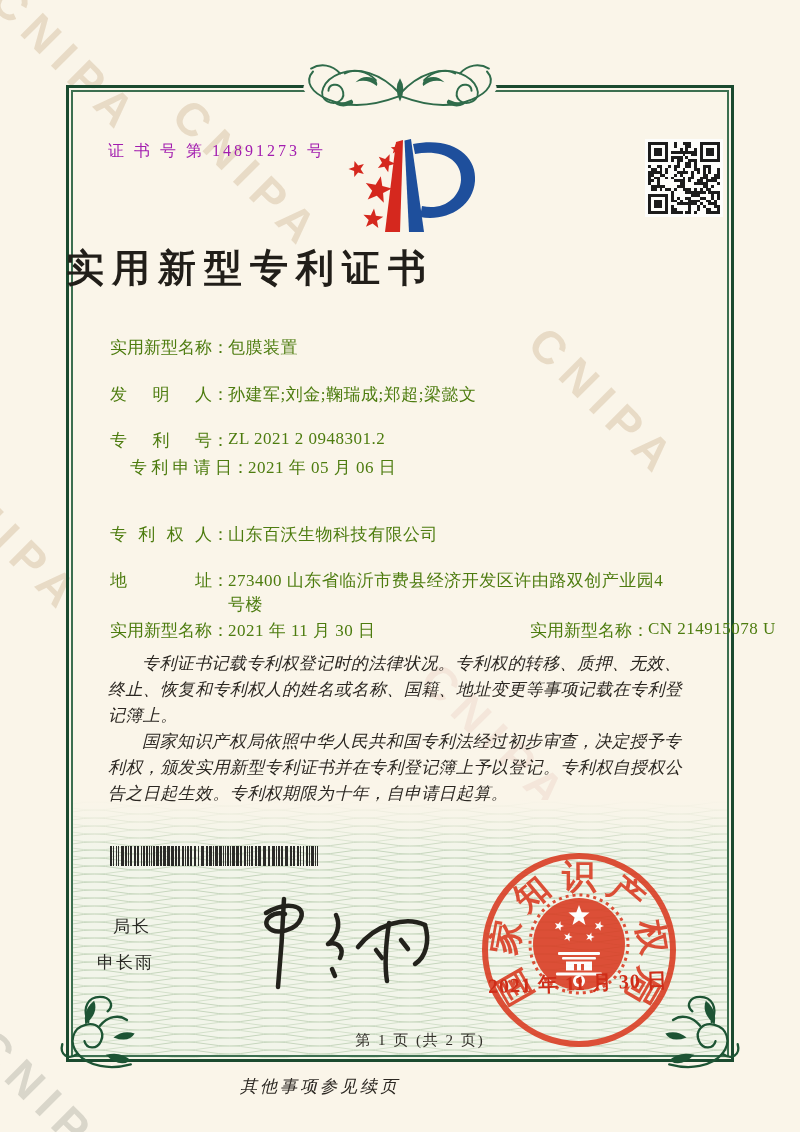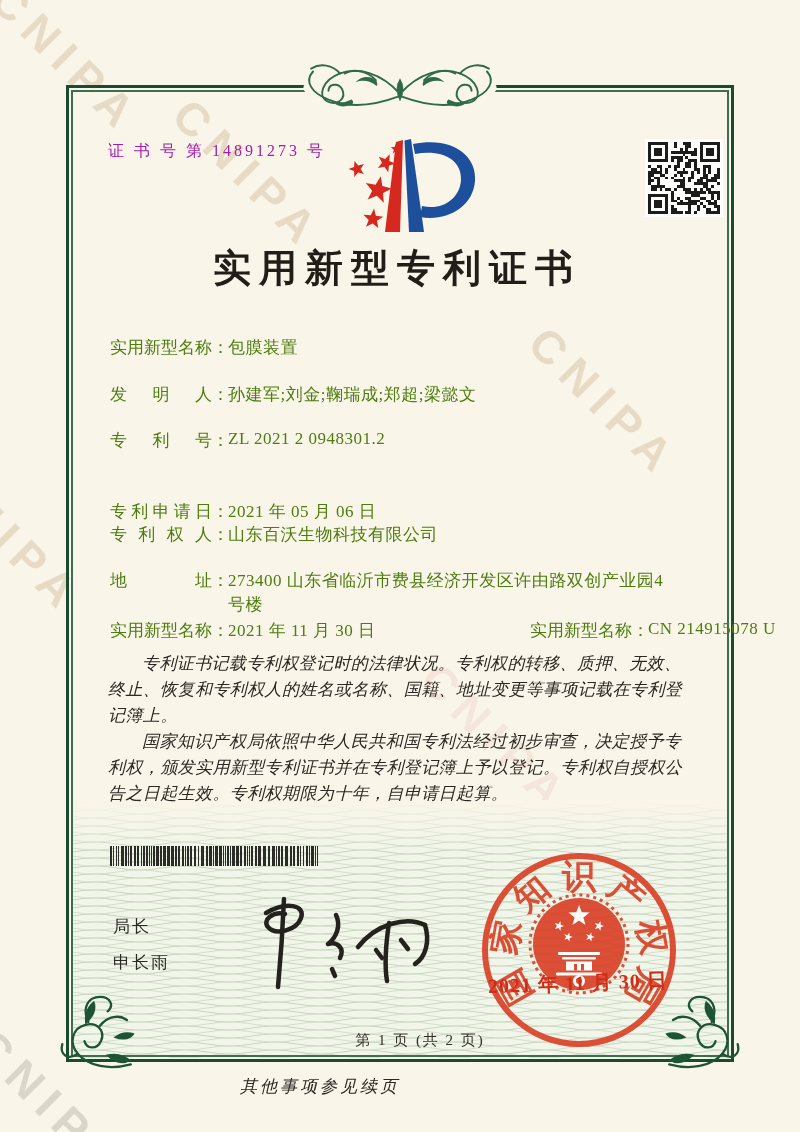--- a/index.html
+++ b/index.html
@@ -11,40 +11,40 @@
       transform:rotate(45deg);transform-origin:0 0;white-space:nowrap;pointer-events:none;}
   .wm.gray{color:rgba(142,142,132,.30);}
   .wm.faint{color:rgba(214,162,150,.17);}
   
   .frame-outer{position:absolute;left:66px;top:85px;width:662px;height:971px;border:3px solid #1a4a2f;}
   .frame-inner{position:absolute;left:2px;top:2px;right:2px;bottom:2px;border:2px solid #3c6f50;}
   
   .cert-no{position:absolute;left:108px;top:141px;font-size:16px;letter-spacing:3px;color:#a21caf;}
   .qr{position:absolute;left:645px;top:139px;width:78px;height:78px;background:#fdfdfb;padding:3px;box-sizing:border-box;}
   .logo{position:absolute;left:333px;top:128px;width:180px;height:112px;}
-  .title{position:absolute;left:66px;top:243px;width:662px;text-align:center;
+  .title{position:absolute;left:66px;top:243px;width:662px;text-align:left;
          font-size:38px;font-weight:bold;letter-spacing:8px;color:#211e19;}
   
   .row{position:absolute;left:110px;font-size:17px;color:#4d7c0f;white-space:nowrap;}
   .f-label{display:inline-block;width:102px;text-align:justify;text-align-last:justify;vertical-align:top;}
   .f-colon{display:inline-block;width:16px;vertical-align:top;}
   .f-value{display:inline-block;vertical-align:top;letter-spacing:.5px;}
   .row.addr .f-value{white-space:normal;width:436px;line-height:24px;}
   .row.addr{white-space:normal;}
   .pair2{position:absolute;left:420px;top:0;}
   
   .body-text{position:absolute;left:108px;top:651px;width:586px;font-size:17px;line-height:26px;
              color:#2b2722;font-style:italic;}
   .body-text p{margin:0;text-indent:2em;letter-spacing:.4px;}
   
   .waves{position:absolute;left:72px;top:800px;width:656px;height:258px;}
   .barcode{position:absolute;left:110px;top:846px;width:212px;height:20px;}
   .officer-title{position:absolute;left:113px;top:915px;font-family:"Liberation Sans","DejaVu Sans",sans-serif;
                  font-size:17px;color:#2b2b26;letter-spacing:2px;}
-  .officer-name{position:absolute;left:113px;top:951px;font-family:"Liberation Sans","DejaVu Sans",sans-serif;
+  .officer-name{position:absolute;left:97px;top:951px;font-family:"Liberation Sans","DejaVu Sans",sans-serif;
                 font-size:17px;color:#2b2b26;letter-spacing:2px;}
   .signature{position:absolute;left:228px;top:893px;width:215px;height:105px;}
   .seal-svg{position:absolute;left:466px;top:840px;width:226px;height:218px;opacity:.95;}
   .seal-date{position:absolute;left:488px;top:970px;width:176px;text-align:center;font-size:20px;
              font-weight:bold;color:#cf2d18;letter-spacing:1px;white-space:nowrap;transform:rotate(-2deg);}
   .page-info{position:absolute;left:66px;top:1031px;width:708px;text-align:center;font-size:15px;
              color:#33302a;letter-spacing:2px;}
   .note{position:absolute;left:0;top:1075px;width:640px;text-align:center;font-size:17px;
         font-style:italic;color:#2b2722;letter-spacing:3px;}
   .ornament-top{position:absolute;left:283px;top:57px;width:234px;height:58px;}
@@ -390,21 +390,21 @@
 
   <div class="row" style="top:336px;">
     <span class="f-label">实用新型名称</span><span class="f-colon">：</span><span class="f-value">包膜装置</span>
   </div>
   <div class="row" style="top:383px;">
     <span class="f-label">发明人</span><span class="f-colon">：</span><span class="f-value">孙建军;刘金;鞠瑞成;郑超;梁懿文</span>
   </div>
   <div class="row" style="top:429px;">
     <span class="f-label">专利号</span><span class="f-colon">：</span><span class="f-value">ZL 2021 2 0948301.2</span>
   </div>
-  <div class="row" style="top:500px;">
+  <div class="row" style="top:456px;margin-left:20px;">
     <span class="f-label">专利申请日</span><span class="f-colon">：</span><span class="f-value">2021 年 05 月 06 日</span>
   </div>
   <div class="row" style="top:523px;">
     <span class="f-label">专利权人</span><span class="f-colon">：</span><span class="f-value">山东百沃生物科技有限公司</span>
   </div>
   <div class="row addr" style="top:569px;">
     <span class="f-label">地址</span><span class="f-colon">：</span><span class="f-value">273400 山东省临沂市费县经济开发区许由路双创产业园4号楼</span>
   </div>
   <div class="row" style="top:619px;">
     <span class="f-label">实用新型名称</span><span class="f-colon">：</span><span class="f-value">2021 年 11 月 30 日</span>

